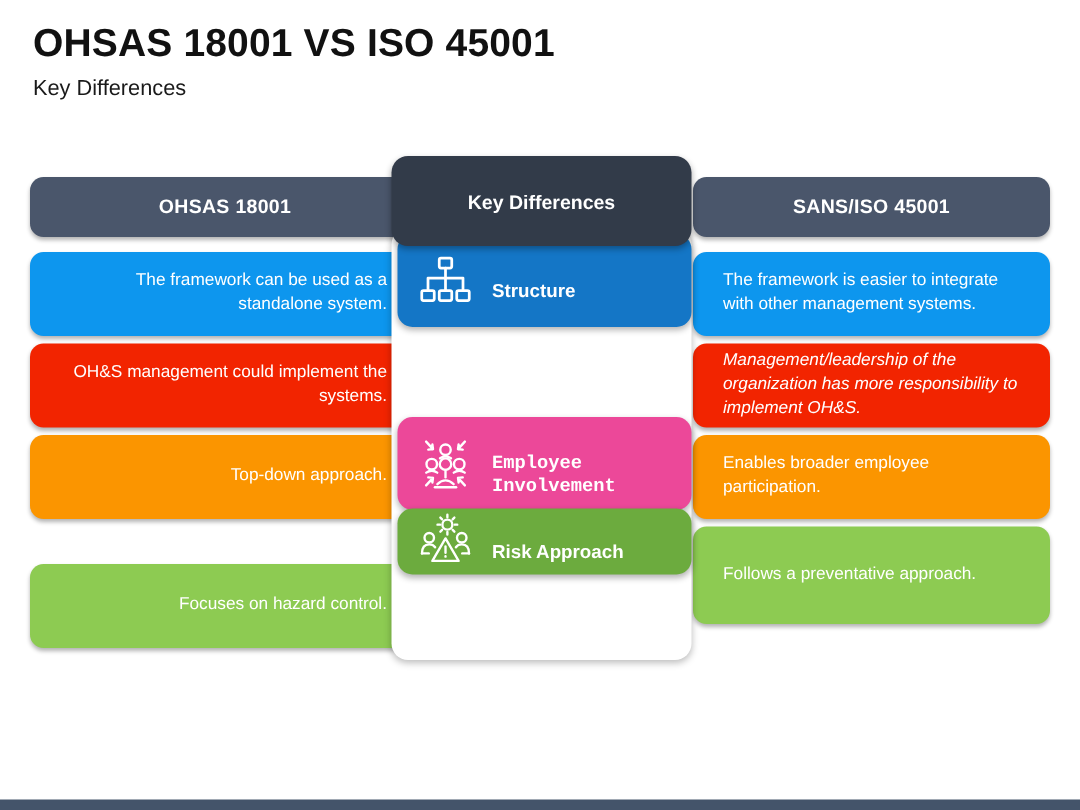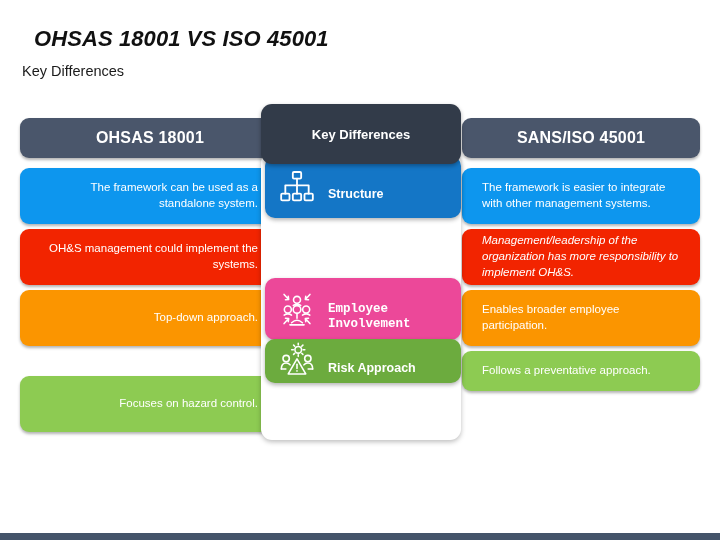--- a/index.html
+++ b/index.html
@@ -16,27 +16,26 @@
   }
 
   
   #title-block {
     position: absolute;
     left: 22px;
     top: 14px;
     width: 640px;
   }
   #slide-title {
-    font-size: 22px;
+    font-size: 26px;
     font-weight: bold;
     color: #111111;
     letter-spacing: 0.1px;
     line-height: 1.15;
-    margin: 12px;
-    font-style: italic;
+    margin: 0;
   }
   #slide-subtitle {
     font-size: 14.5px;
     font-weight: normal;
     color: #1a1a1a;
     margin: 7px 0 0 0;
     line-height: 1.15;
   }
 
   
@@ -69,21 +68,21 @@
     padding: 6px 22px 6px 14px;
   }
   .side-right {
     left: 462px;
     width: 238px;
     justify-content: flex-start;
     text-align: left;
     padding: 6px 14px 6px 20px;
   }
   .side-head {
-    font-size: 16px;
+    font-size: 13px;
     font-weight: bold;
     justify-content: center !important;
     text-align: center !important;
     letter-spacing: 0.2px;
     padding: 6px 14px !important;
   }
 
   
   #center-col {
     position: absolute;
@@ -195,21 +194,21 @@
 
   <div class="side-card side-right" style="background: rgb(13, 150, 238); top: 64px; height: 56px;">
     <span>The framework is easier to integrate with other management systems.</span>
   </div>
   <div class="side-card side-right" style="background: rgb(242, 36, 0); top: 125px; height: 56px; font-style: italic;">
     <span>Management/leadership of the organization has more responsibility to implement OH&amp;S.</span>
   </div>
   <div class="side-card side-right" style="background: rgb(251, 149, 0); top: 186px; height: 56px;">
     <span>Enables broader employee participation.</span>
   </div>
-  <div class="side-card side-right" style="background: rgb(141, 203, 82); top: 247px; height: 40px;">
+  <div class="side-card side-right" style="background: rgb(141, 203, 82); top: 247px; height: 65px;">
     <span>Follows a preventative approach.</span>
   </div>
 
   <div id="center-col">
     <div id="center-backplate"></div>
 
     <div id="center-head" style="background: rgb(50, 59, 73);">
       <span>Key Differences</span>
     </div>
 

